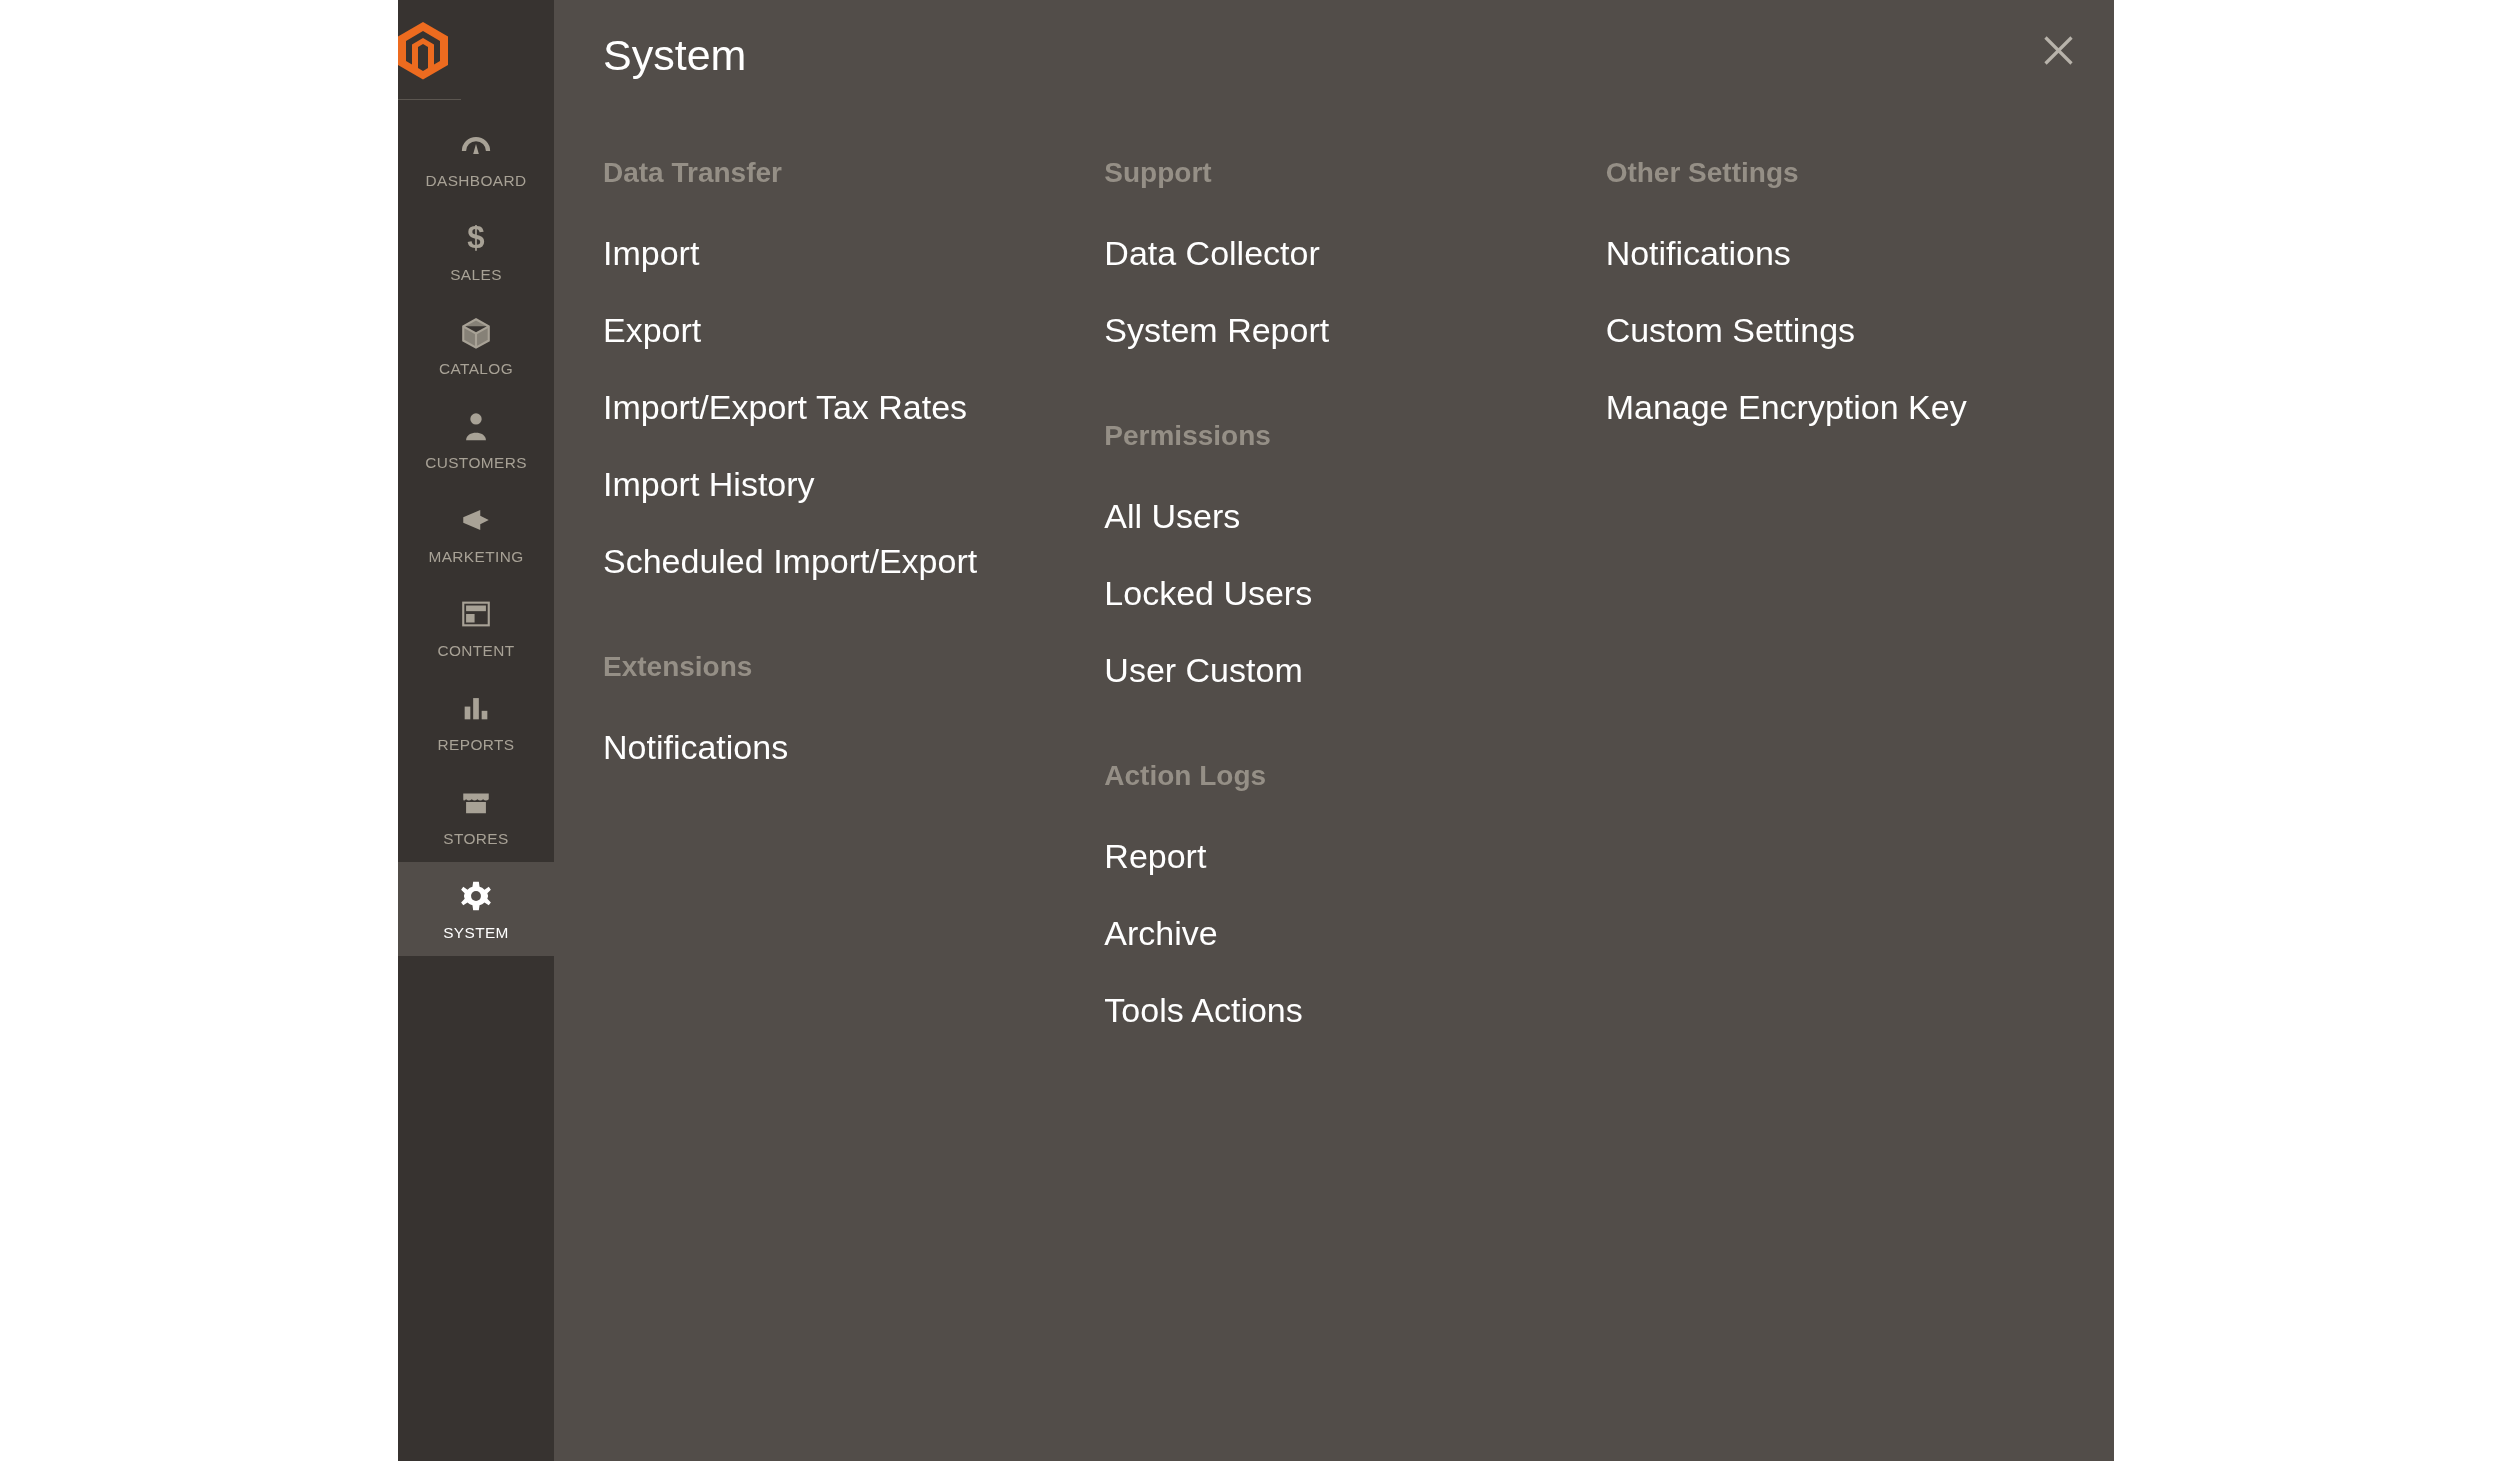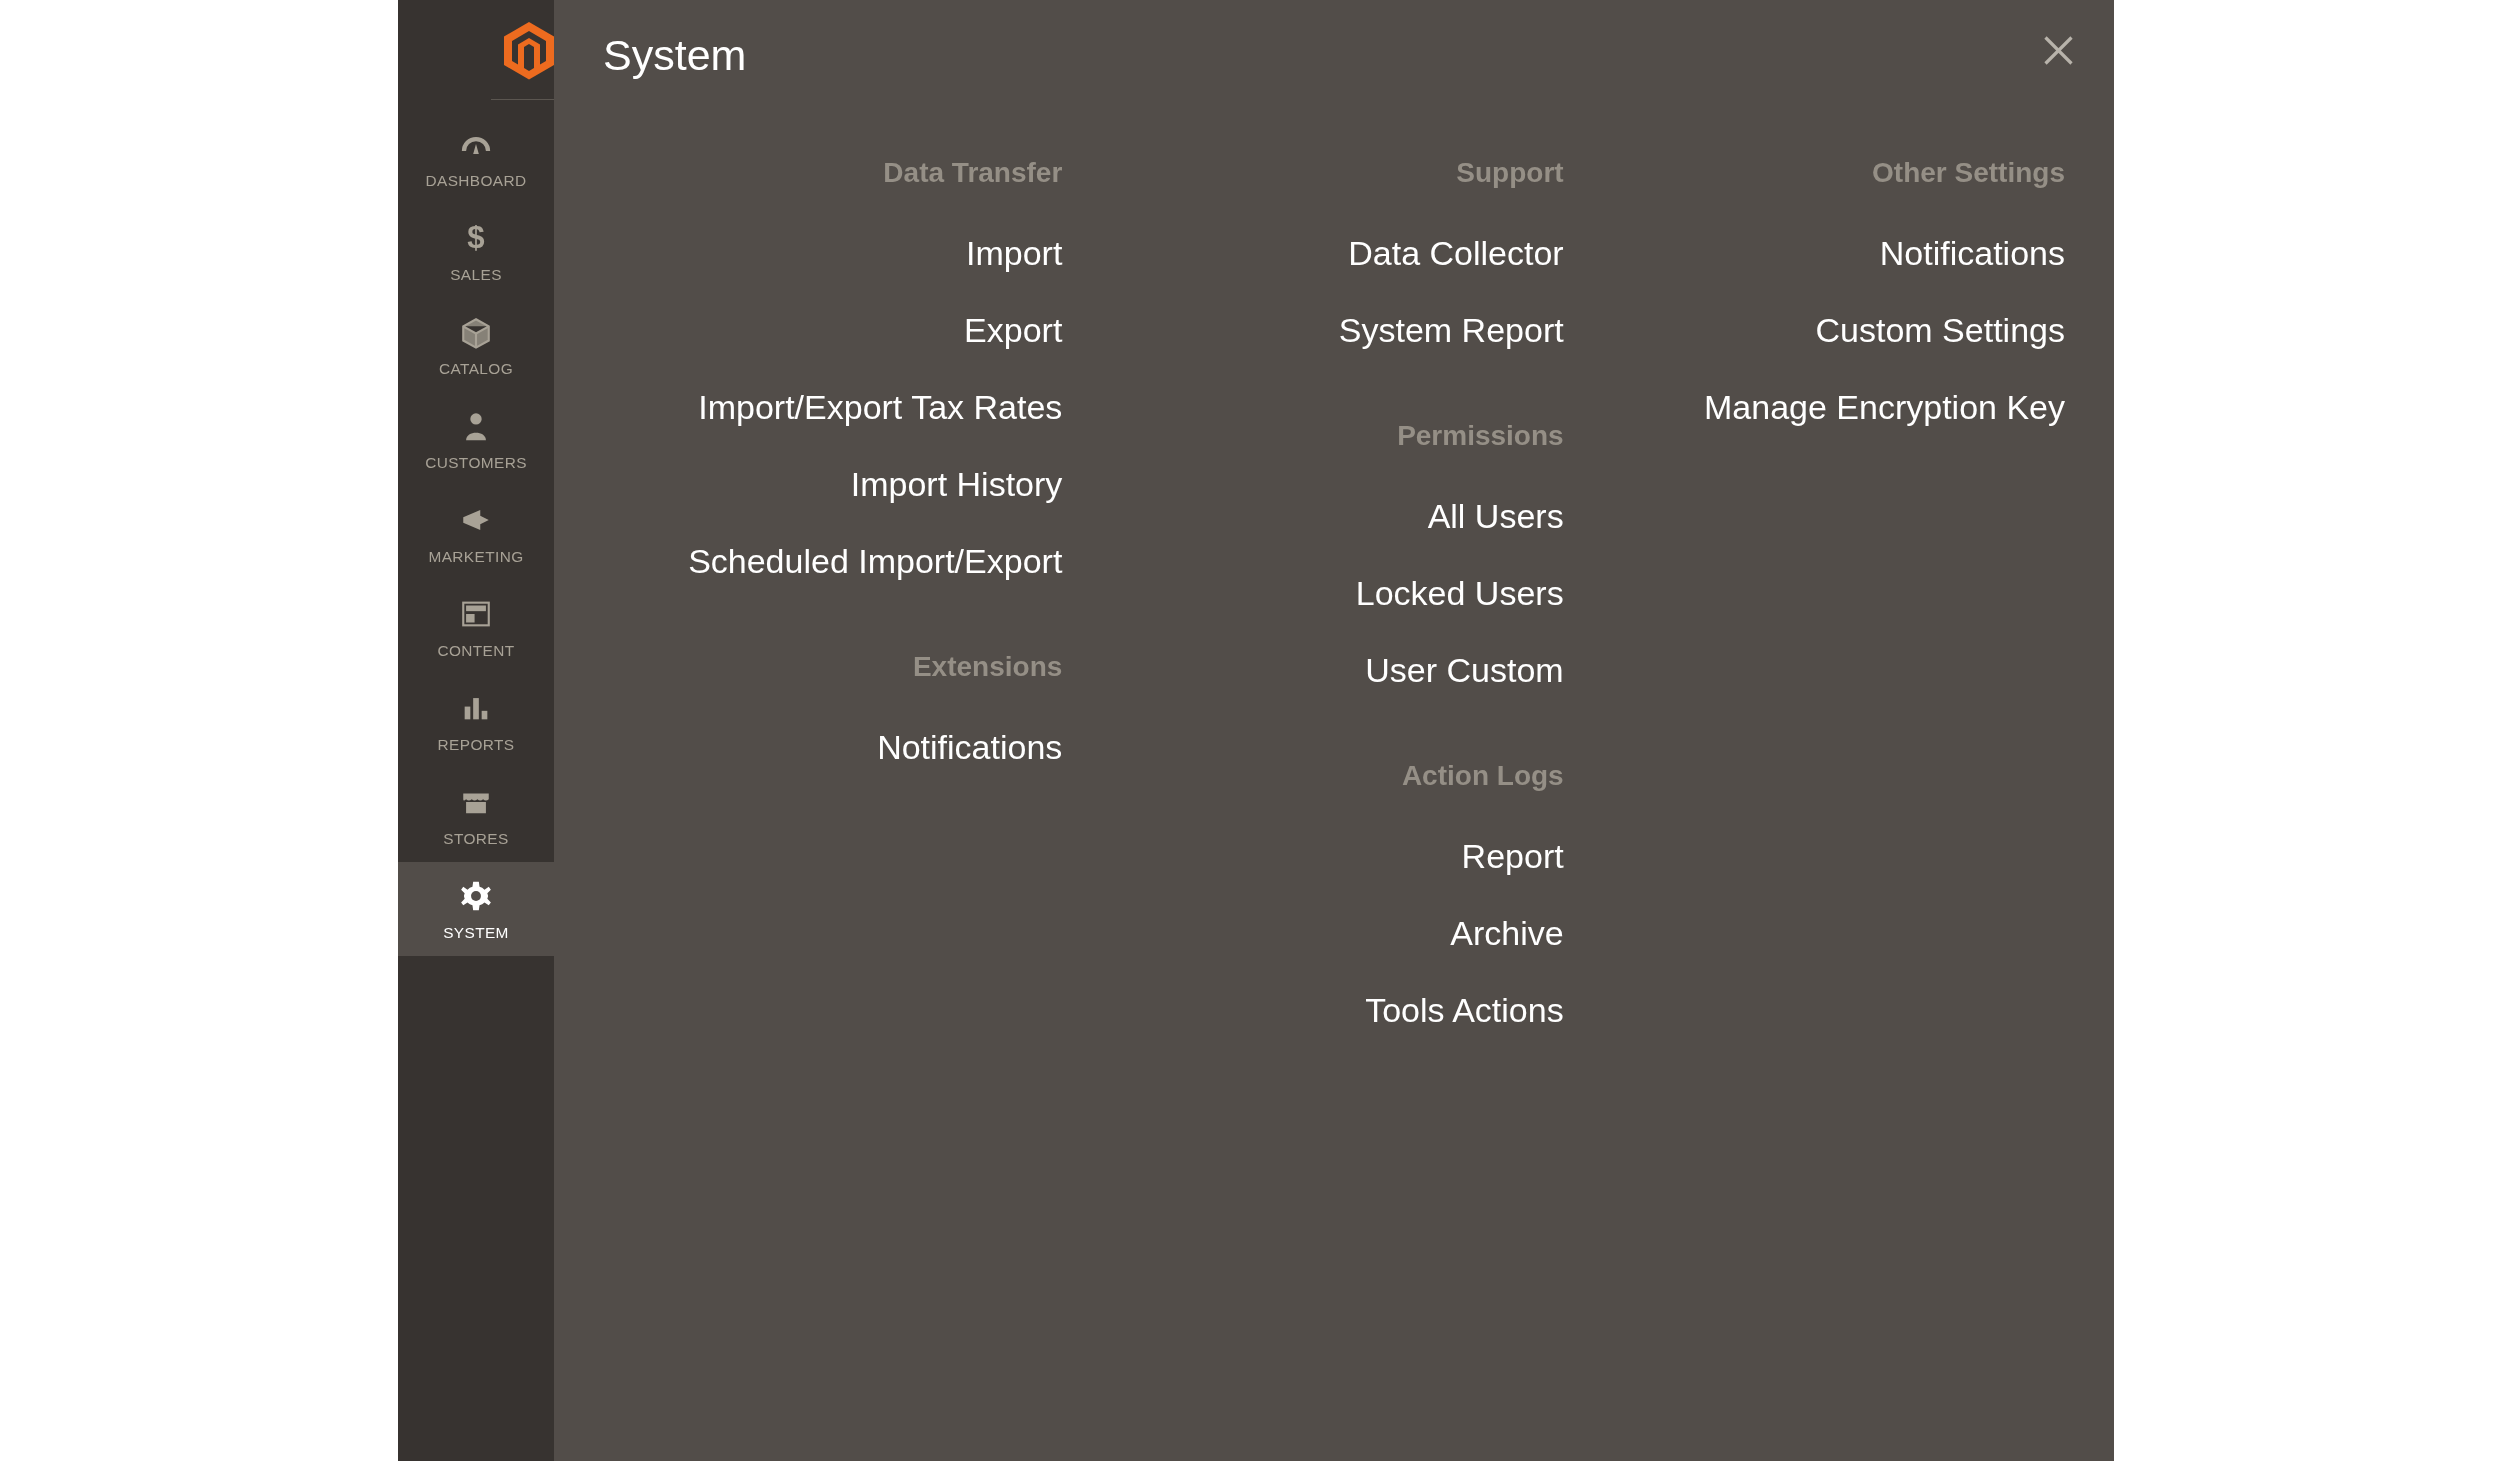--- a/index.html
+++ b/index.html
@@ -28,21 +28,21 @@
     height: 1462px;
     display: flex;
     background: #ffffff;
   }
   
   .sidebar {
     width: 156px;
     background: #373330;
     display: flex;
     flex-direction: column;
-    align-items: flex-end;
+    align-items: flex-start;
     padding-top: 22.4px;
     flex-shrink: 0;
   }
   .logo-hex {
     width: 50px;
     height: 57px;
     margin-bottom: 19.6px;
   }
   .logo-hr {
     width: 63px;
@@ -105,21 +105,21 @@
   }
   .close-btn svg { width: 100%; height: 100%; }
   .cols {
     display: flex;
     gap: 42px;
   }
   .col {
     flex: 1;
     min-width: 0;
   }
-  .section { margin-bottom: 70px; text-align: right; }
+  .section { margin-bottom: 70px; }
   .section:last-child { margin-bottom: 0; }
   .section-heading {
     font-size: 28px;
     font-weight: 600;
     color: #958f86;
     margin-bottom: 45px;
   }
   .section-link {
     display: block;
     font-size: 34px;

